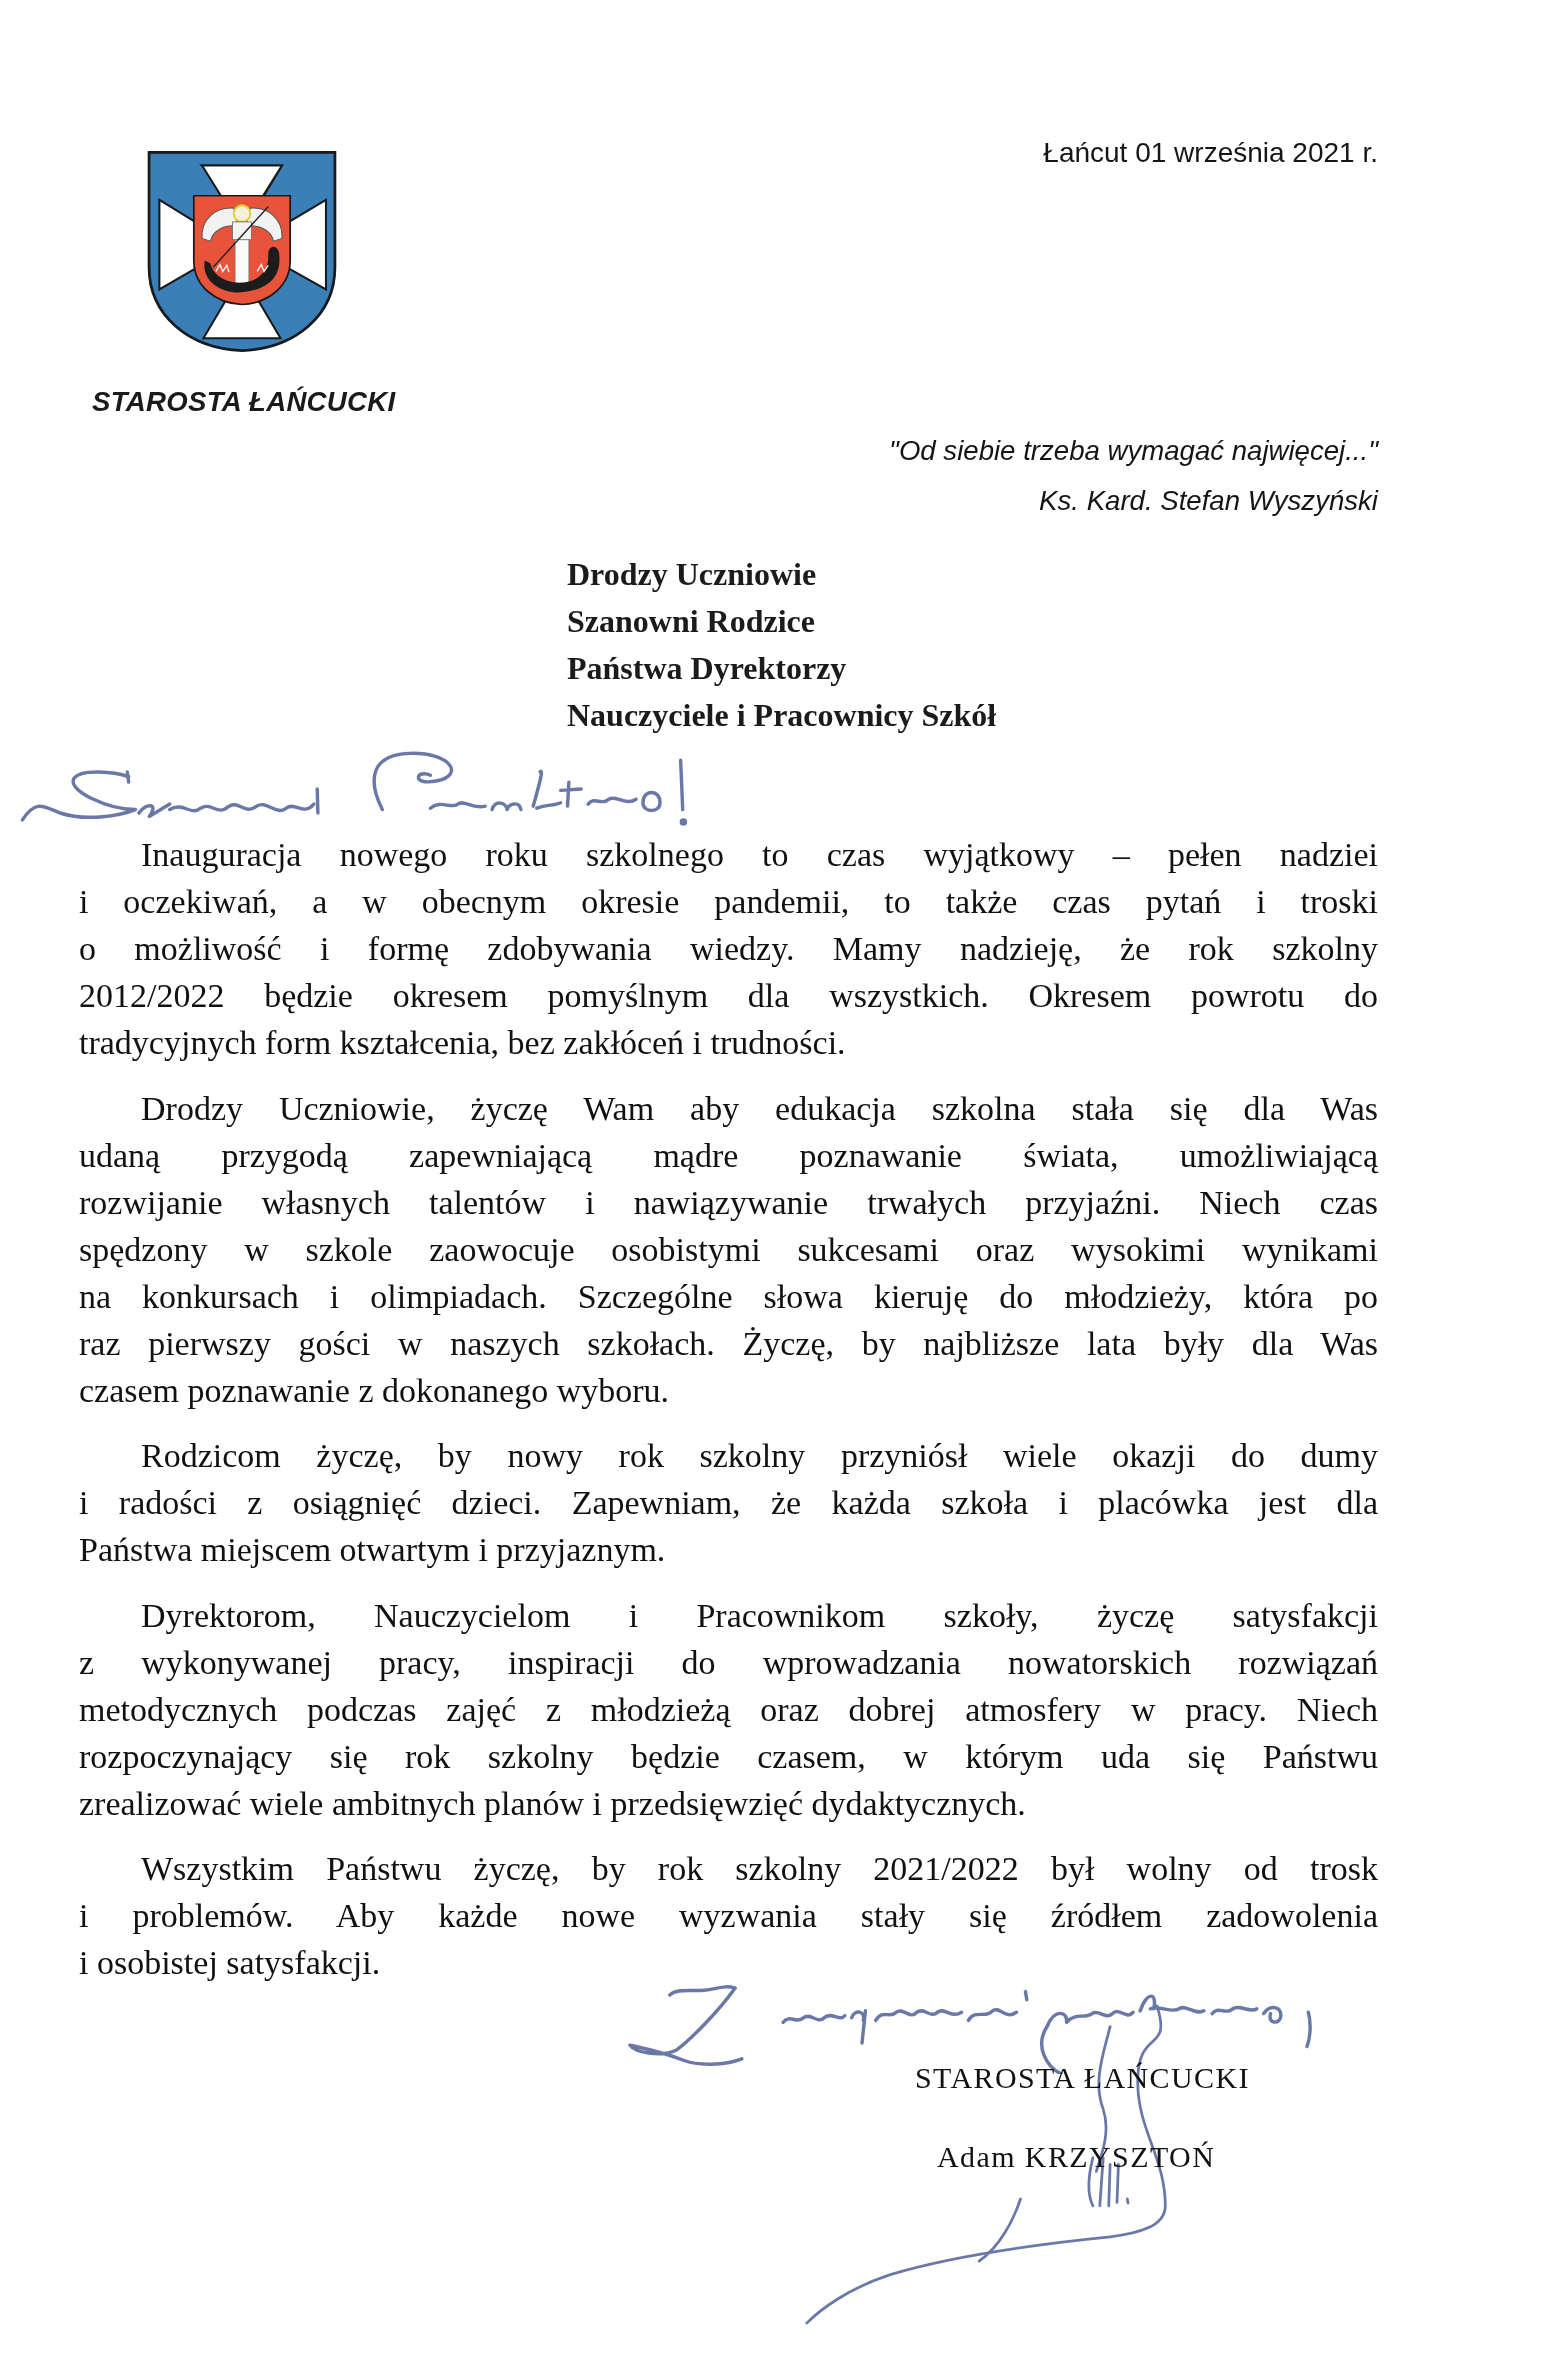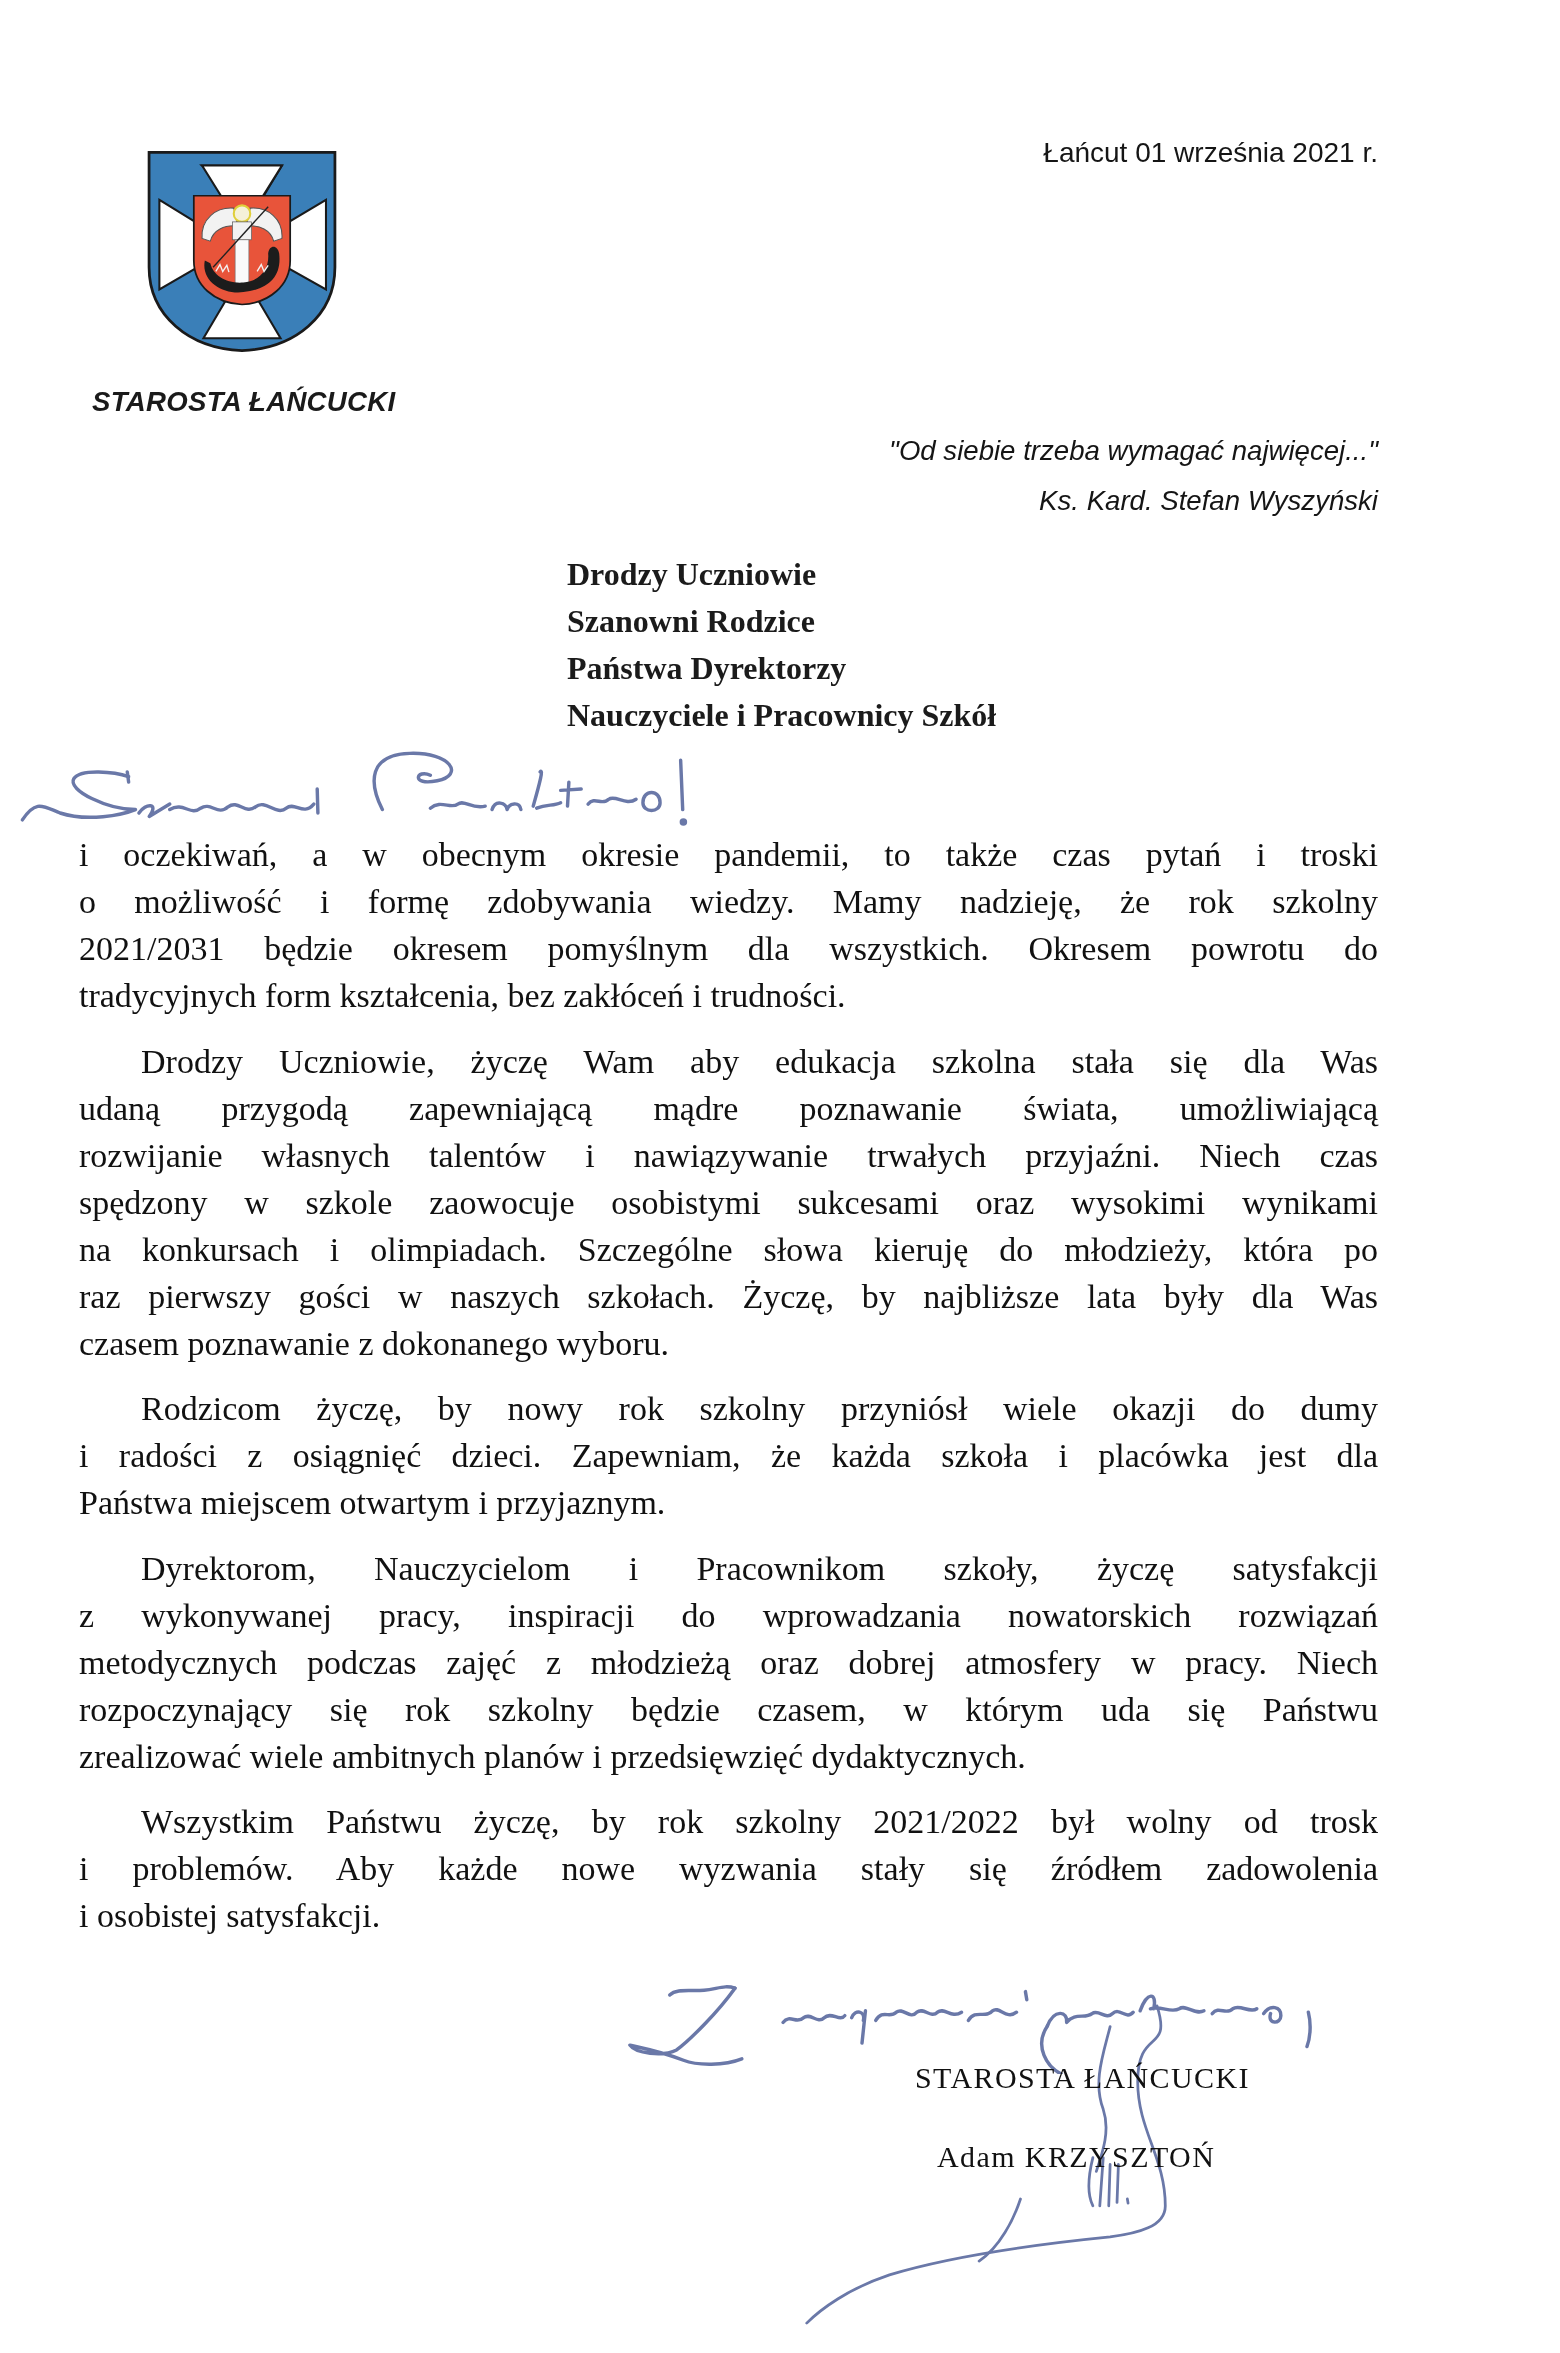--- a/index.html
+++ b/index.html
@@ -95,23 +95,24 @@
     <path d="M840,92 C850,80 860,95 870,85 C880,78 895,95 910,85"></path>
     <path d="M920,90 C920,70 945,70 945,90 C945,105 920,105 920,90"></path>
     <path d="M975,28 L978,100"></path>
     <circle cx="979" cy="118" r="3" fill="#6a78a8"></circle>
   </svg>
   
 </div>
 
 <div class="abs serif" id="body-text">
   <p>
+    <span class="ln first">Inauguracja nowego roku szkolnego to czas wyjątkowy – pełen nadziei</span>
     <span class="ln">i oczekiwań, a w obecnym okresie pandemii, to także czas pytań i troski</span>
     <span class="ln">o możliwość i formę zdobywania wiedzy. Mamy nadzieję, że rok szkolny</span>
-    <span class="ln">2021/2031 będzie okresem pomyślnym dla wszystkich. Okresem powrotu do</span>
+    <span class="ln">2012/2022 będzie okresem pomyślnym dla wszystkich. Okresem powrotu do</span>
     <span class="ln last">tradycyjnych form kształcenia, bez zakłóceń i trudności.</span>
   </p>
   <p>
     <span class="ln first">Drodzy Uczniowie, życzę Wam aby edukacja szkolna stała się dla Was</span>
     <span class="ln">udaną przygodą zapewniającą mądre poznawanie świata, umożliwiającą</span>
     <span class="ln">rozwijanie własnych talentów i nawiązywanie trwałych przyjaźni. Niech czas</span>
     <span class="ln">spędzony w szkole zaowocuje osobistymi sukcesami oraz wysokimi wynikami</span>
     <span class="ln">na konkursach i olimpiadach. Szczególne słowa kieruję do młodzieży, która po</span>
     <span class="ln">raz pierwszy gości w naszych szkołach. Życzę, by najbliższe lata były dla Was</span>
     <span class="ln last">czasem poznawanie z dokonanego wyboru.</span>

